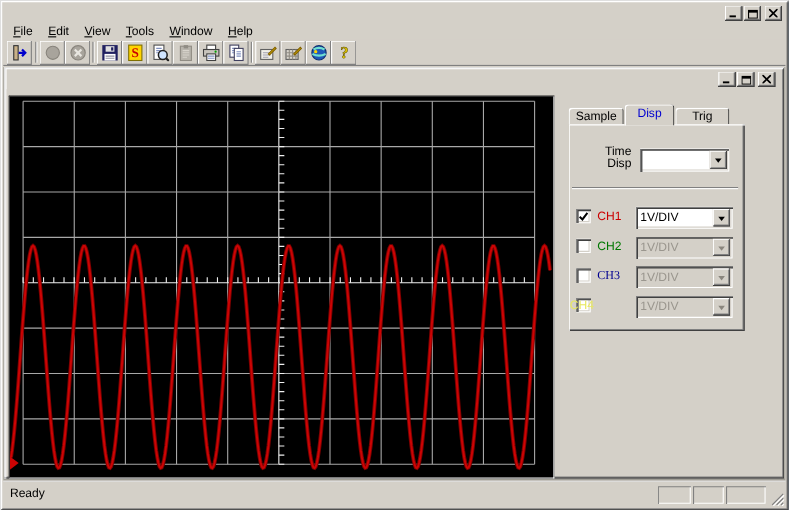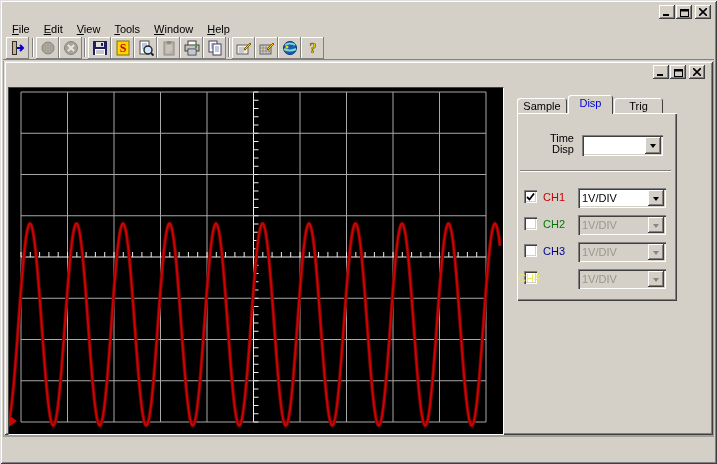--- a/index.html
+++ b/index.html
@@ -417,21 +417,21 @@
         <div class="combo disabled" style="left:572px;top:134px;width:88px;height:20px;">
           <span class="ctext">1V/DIV</span>
           <div class="cbtn">
               <div class="arrow-dn"></div>
             </div>
         </div>
 
         <div class="checkbox" style="left:518px;top:163px;">
           
         </div>
-        <span class="chlabel" style="left: 537px; top: 164px; color: rgb(0, 0, 144);">CH3</span>
+        <span class="chlabel" style="left: 537px; top: 164px; color: rgb(0, 0, 144); font-family: Liberation Serif, serif;">CH3</span>
         <div class="combo disabled" style="left:572px;top:161px;width:88px;height:20px;">
           <span class="ctext">1V/DIV</span>
           <div class="cbtn">
               <div class="arrow-dn"></div>
             </div>
         </div>
 
         <div class="checkbox" style="left:518px;top:190px;">
           
         </div>
@@ -440,14 +440,24 @@
           <span class="ctext">1V/DIV</span>
           <div class="cbtn">
               <div class="arrow-dn"></div>
             </div>
         </div>
 
       </div>
     </div>
   </div>
 
+  <div class="statusbar">
+    <span class="status-text">Ready</span>
+    <div class="spanel" style="left:595px;width:30px;"></div>
+    <div class="spanel" style="left:627px;width:28px;"></div>
+    <div class="spanel" style="left:657px;width:36px;"></div>
+    <svg class="grip" width="13" height="13">
+      <path d="M12 2 L2 12 M12 6 L6 12 M12 10 L10 12" stroke="#808080" stroke-width="1.2"></path>
+      <path d="M13 3 L3 13 M13 7 L7 13 M13 11 L11 13" stroke="#ffffff" stroke-width="1"></path>
+    </svg>
+  </div>
 
 </div>
 
 </body></html>

